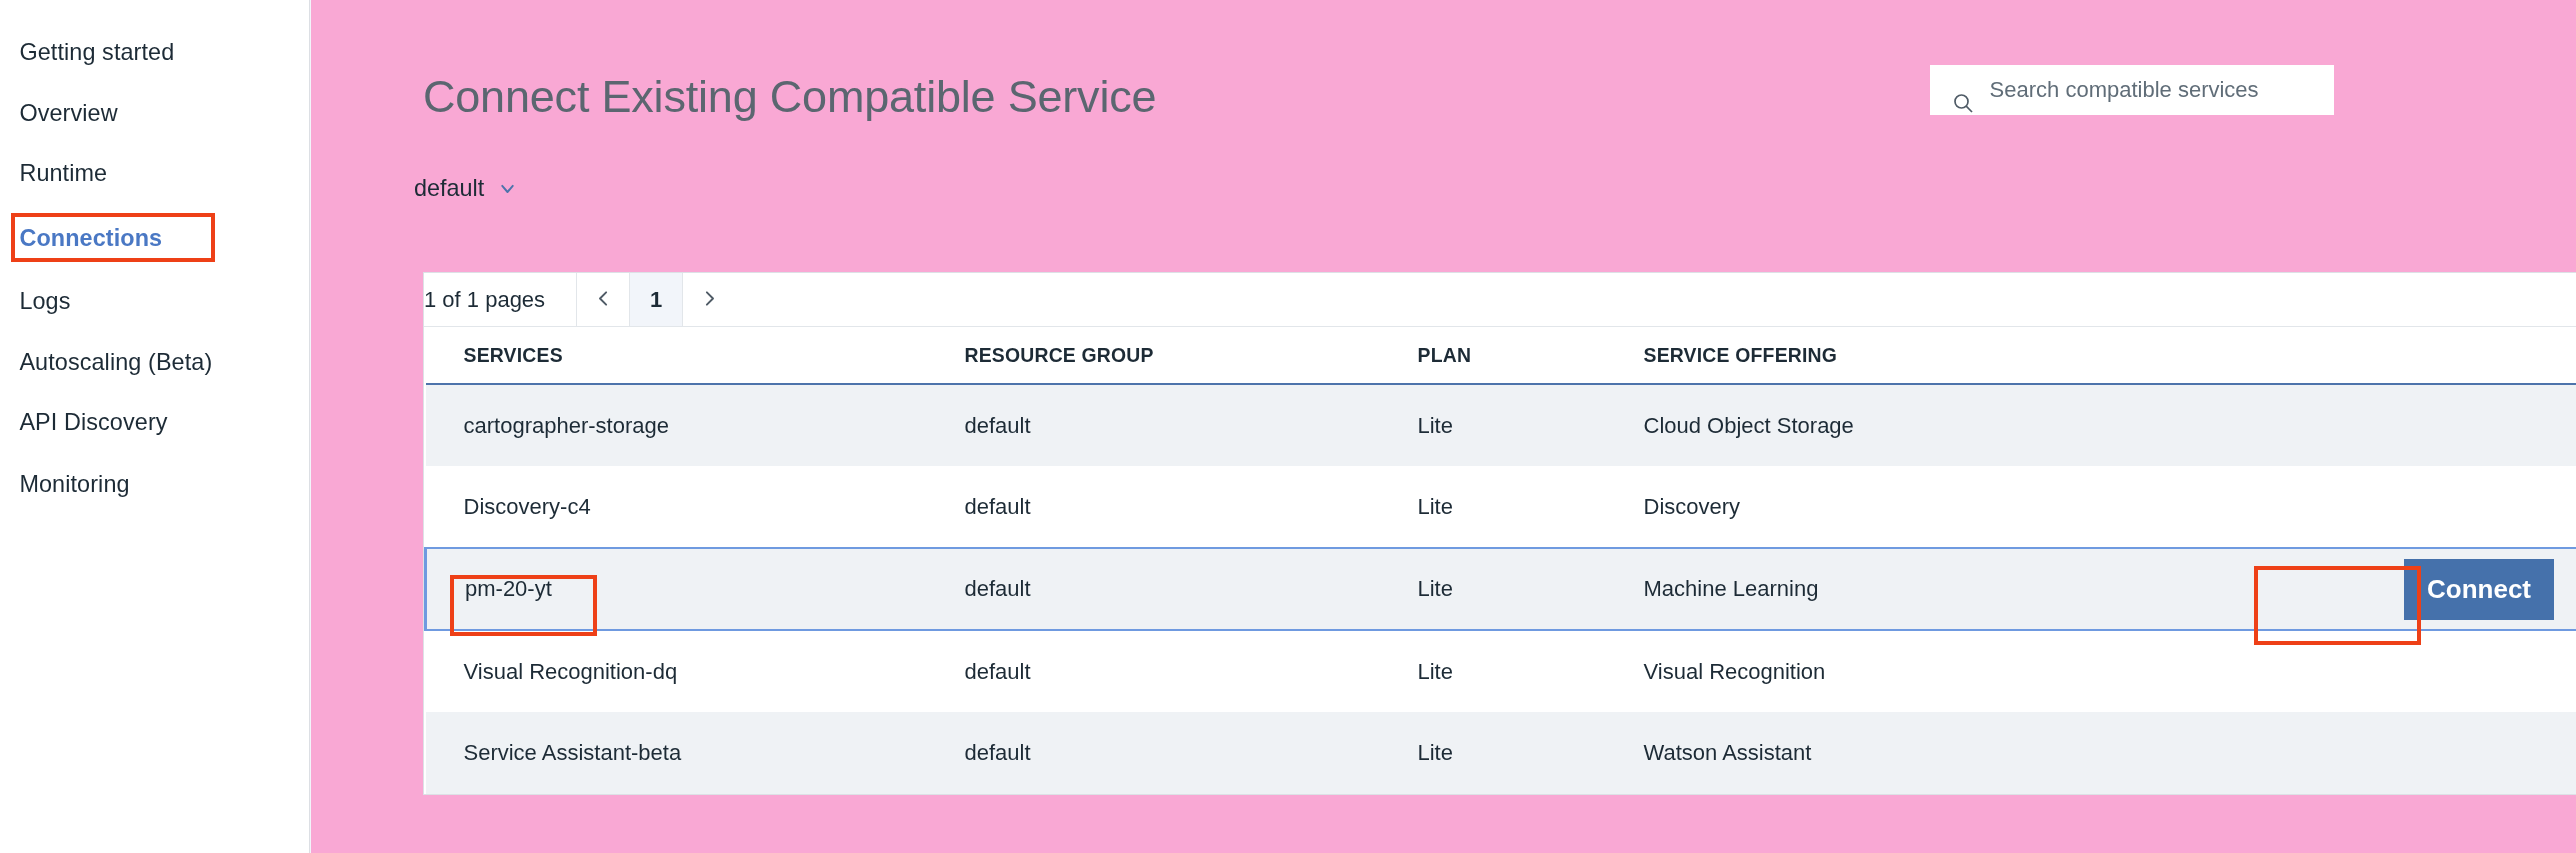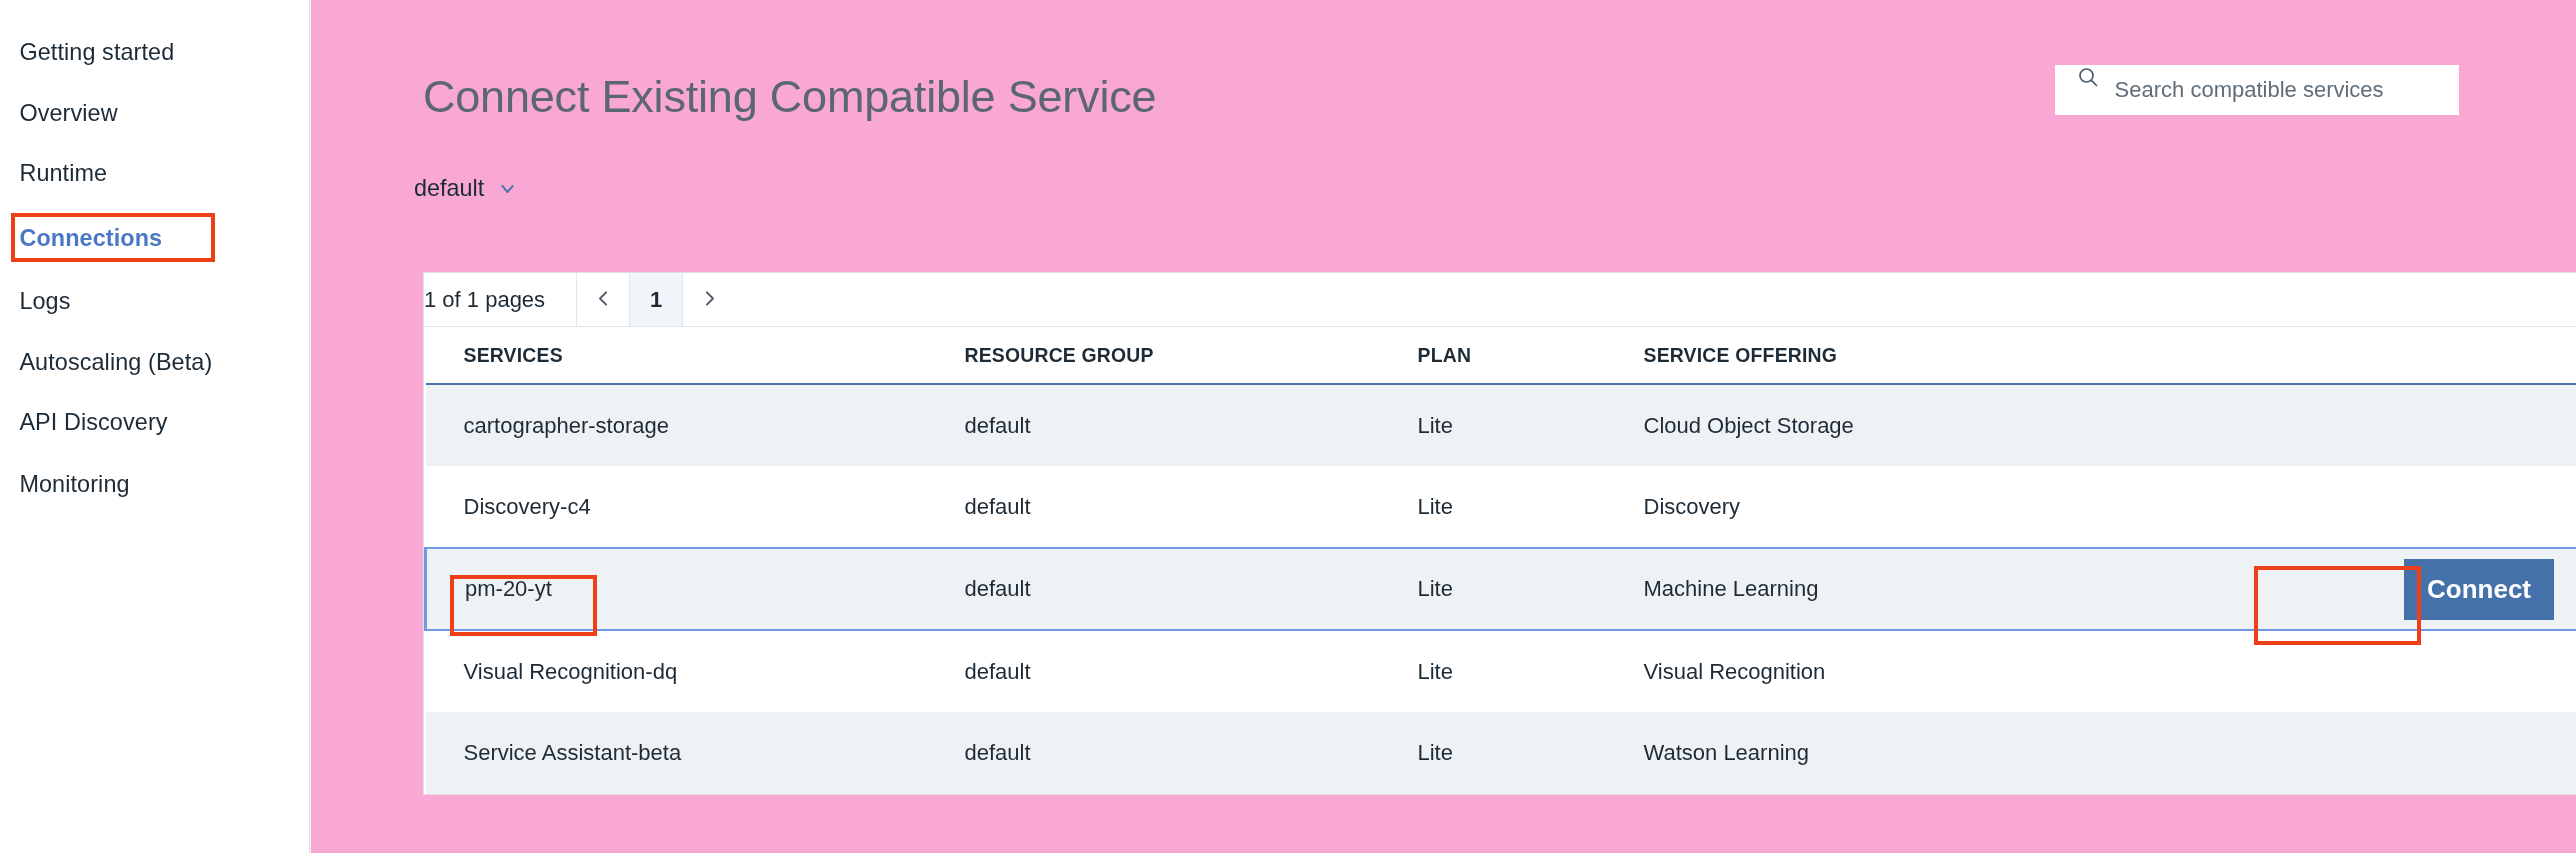--- a/index.html
+++ b/index.html
@@ -72,27 +72,27 @@
     font-size: 45px;
     font-weight: 400;
     color: #5b6670;
     letter-spacing: -0.2px;
     white-space: nowrap;
   }
 
   
   #search-wrap {
     position: absolute;
-    left: 1744px;
+    left: 1619px;
     top: 65px;
     width: 404px;
     height: 50px;
     background: #ffffff;
     display: flex;
-    align-items: flex-start;
+    align-items: flex-end;
   }
   #search-icon {
     width: 24px; height: 24px;
     margin-left: 21px;
     flex: none;
   }
   #search-input {
     border: none;
     outline: none;
     background: transparent;
@@ -413,21 +413,21 @@
           <td>Visual Recognition-dq</td>
           <td>default</td>
           <td>Lite</td>
           <td>Visual Recognition</td>
           <td class="action-cell"></td>
         </tr>
         <tr class="odd">
           <td>Service Assistant-beta</td>
           <td>default</td>
           <td>Lite</td>
-          <td>Watson Learning</td>
+          <td>Watson Assistant</td>
           <td class="action-cell"></td>
         </tr>
       </tbody>
     </table>
   </section>
 </main>
 
 <div id="annot-service-name"></div>
 <div id="annot-connect"></div>
 

